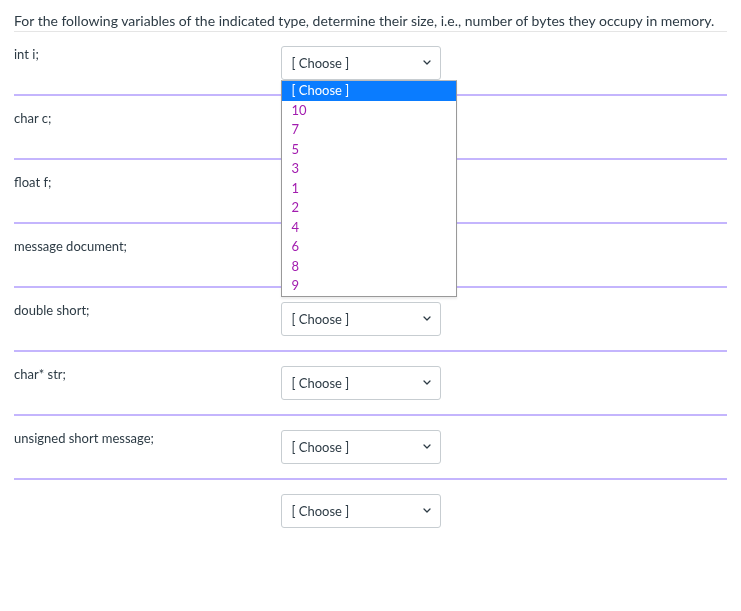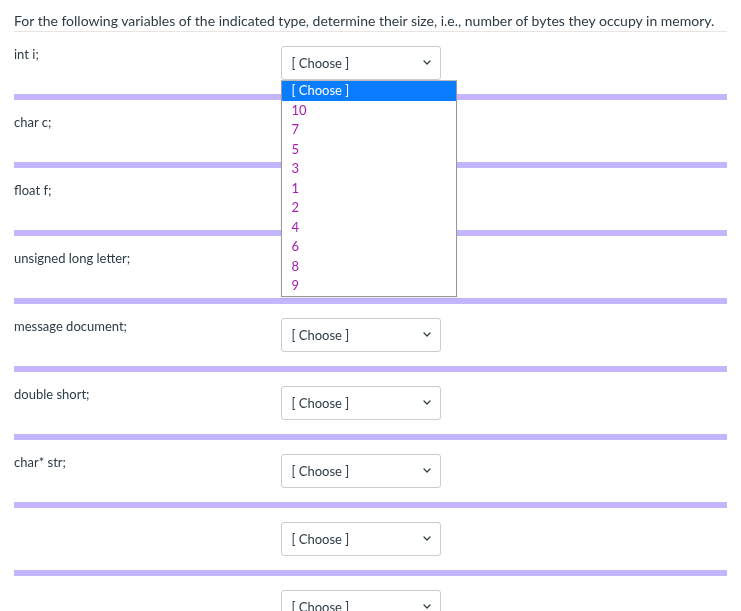--- a/index.html
+++ b/index.html
@@ -14,21 +14,21 @@
   }
   .prompt{
     font-size:14px;
     line-height:1.5;
   }
   .rows{width:100%;}
   .row{
     display:flex;
     align-items:center;
     justify-content:space-between;
-    border-top:6px solid #c4b5fd;
+    border-top:2px solid #c4b5fd;
     padding:14px 0;
   }
   .row:first-child{border-top:1px solid #e5e5e5;}
   .label{font-size:13px;color:#2d3b45;}
   .select-wrap{
     position:relative;
     width:160px;
   }
   .select{
     width:100%;
@@ -126,31 +126,20 @@
       <div class="col-select">
         <div class="select-wrap">
           <div class="select" style="line-height: 32px;">[ Choose ]</div>
           <span class="chev"><svg width="12" height="12" viewBox="0 0 24 24" fill="none" stroke="#2d3b45" stroke-width="2.5" stroke-linecap="round" stroke-linejoin="round">
               <polyline points="6 9 12 15 18 9"></polyline>
             </svg></span>
         </div>
       </div>
     </div>
     <div class="row cols">
-      <div class="col-left label">unsigned long letter;</div>
-      <div class="col-select">
-        <div class="select-wrap">
-          <div class="select" style="line-height: 32px;">[ Choose ]</div>
-          <span class="chev"><svg width="12" height="12" viewBox="0 0 24 24" fill="none" stroke="#2d3b45" stroke-width="2.5" stroke-linecap="round" stroke-linejoin="round">
-              <polyline points="6 9 12 15 18 9"></polyline>
-            </svg></span>
-        </div>
-      </div>
-    </div>
-    <div class="row cols">
       <div class="col-left label">message document;</div>
       <div class="col-select">
         <div class="select-wrap">
           <div class="select" style="line-height: 32px;">[ Choose ]</div>
           <span class="chev"><svg width="12" height="12" viewBox="0 0 24 24" fill="none" stroke="#2d3b45" stroke-width="2.5" stroke-linecap="round" stroke-linejoin="round">
               <polyline points="6 9 12 15 18 9"></polyline>
             </svg></span>
         </div>
       </div>
     </div>
@@ -170,20 +159,21 @@
       <div class="col-select">
         <div class="select-wrap">
           <div class="select" style="line-height: 32px;">[ Choose ]</div>
           <span class="chev"><svg width="12" height="12" viewBox="0 0 24 24" fill="none" stroke="#2d3b45" stroke-width="2.5" stroke-linecap="round" stroke-linejoin="round">
               <polyline points="6 9 12 15 18 9"></polyline>
             </svg></span>
         </div>
       </div>
     </div>
     <div class="row cols">
+      <div class="col-left label">unsigned short message;</div>
       <div class="col-select">
         <div class="select-wrap">
           <div class="select" style="line-height: 32px;">[ Choose ]</div>
           <span class="chev"><svg width="12" height="12" viewBox="0 0 24 24" fill="none" stroke="#2d3b45" stroke-width="2.5" stroke-linecap="round" stroke-linejoin="round">
               <polyline points="6 9 12 15 18 9"></polyline>
             </svg></span>
         </div>
       </div>
     </div>
     <div class="row cols">

